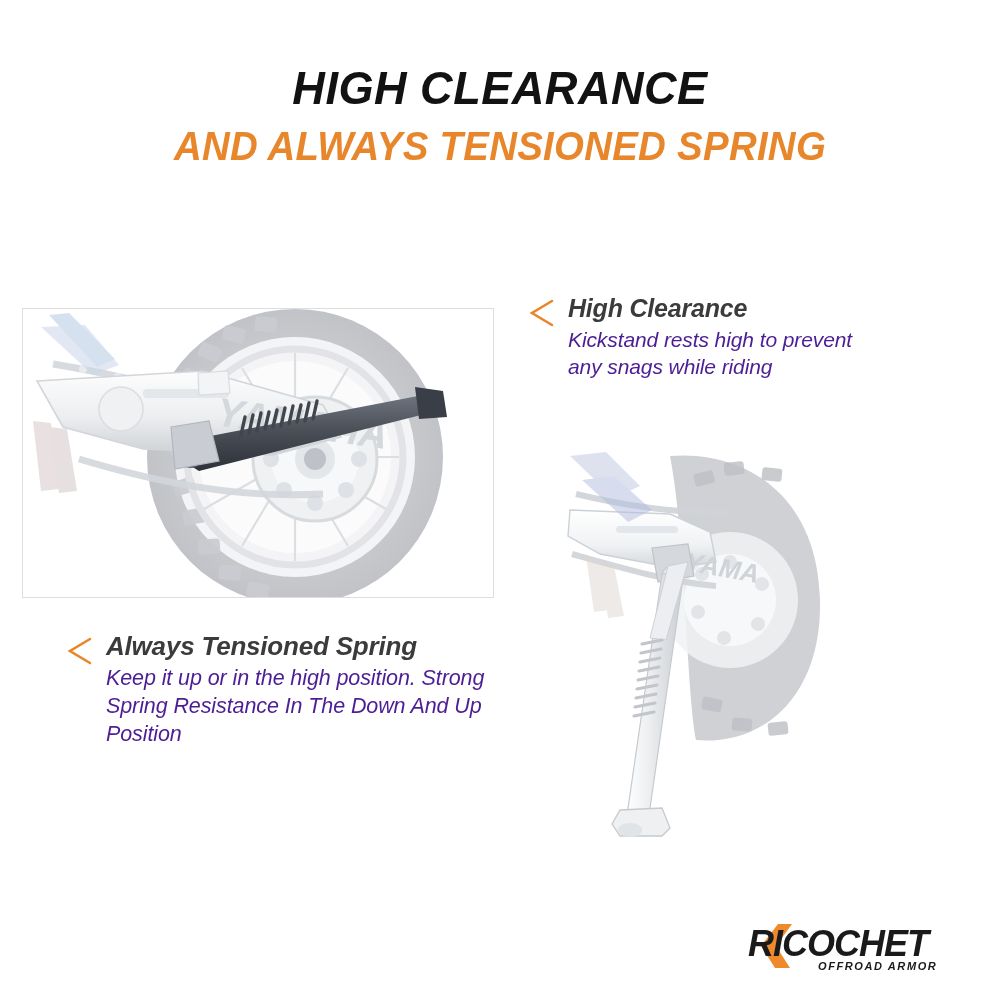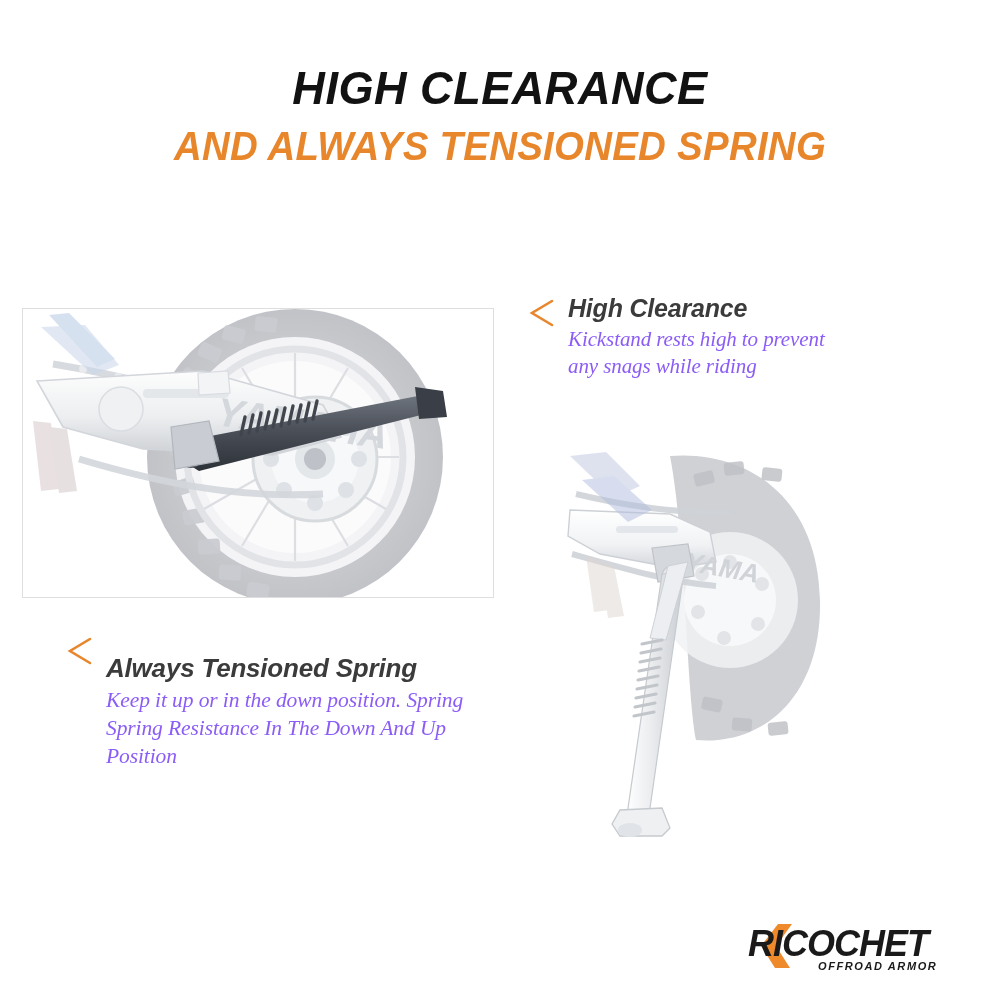--- a/index.html
+++ b/index.html
@@ -97,30 +97,30 @@
     font-family: "Liberation Sans", sans-serif;
     font-weight: bold;
     font-style: italic;
     font-size: 25px;
     color: #3b3b3b;
     line-height: 1.12;
     margin: 0 0 4px 0;
     letter-spacing: -0.2px;
   }
   .feature-text {
-    font-family: Liberation Serif, serif;
+    font-family: Liberation Sans, sans-serif;
     font-style: italic;
     font-weight: normal;
     font-size: 21px;
-    color: #8b5cf6;
+    color: #4c1d95;
     line-height: 1.30;
     margin: 0;
     letter-spacing: -0.1px;
   }
-  #feature-tension .feature-title { font-size: 26px; margin-top: 22px; }
+  #feature-tension .feature-title { font-size: 26px; }
   #feature-tension .feature-text  { font-size: 21.5px; }
 
   
   #logo {
     position: absolute;
     left: 748px;
     top: 898px;
     width: 205px;
     height: 54px;
     margin-top: 22px;
@@ -283,21 +283,21 @@
 
   <div class="feature" id="feature-tension">
     <div class="feature-row">
       <span class="chevron">
         <svg viewBox="0 0 26 30" xmlns="http://www.w3.org/2000/svg">
           <path d="M24 3 L 4 15 L 24 27" fill="none" stroke="#e8862c" stroke-width="2.6" stroke-linecap="round" stroke-linejoin="miter"></path>
         </svg>
       </span>
       <div class="feature-body">
         <div class="feature-title">Always Tensioned Spring</div>
-        <div class="feature-text">Keep it up or in the down position. Spring Spring Resistance In The Down And Up Position</div>
+        <div class="feature-text">Keep it up or in the high position. Strong Spring Resistance In The Down And Up Position</div>
       </div>
     </div>
   </div>
 
   <div class="photo" id="photo-down">
     <svg viewBox="0 0 256 392" xmlns="http://www.w3.org/2000/svg">
       <defs>
         <linearGradient id="standGradD" x1="0" y1="0" x2="1" y2="0">
           <stop offset="0%" stop-color="#ffffff"></stop>
           <stop offset="40%" stop-color="#eceef0"></stop>

